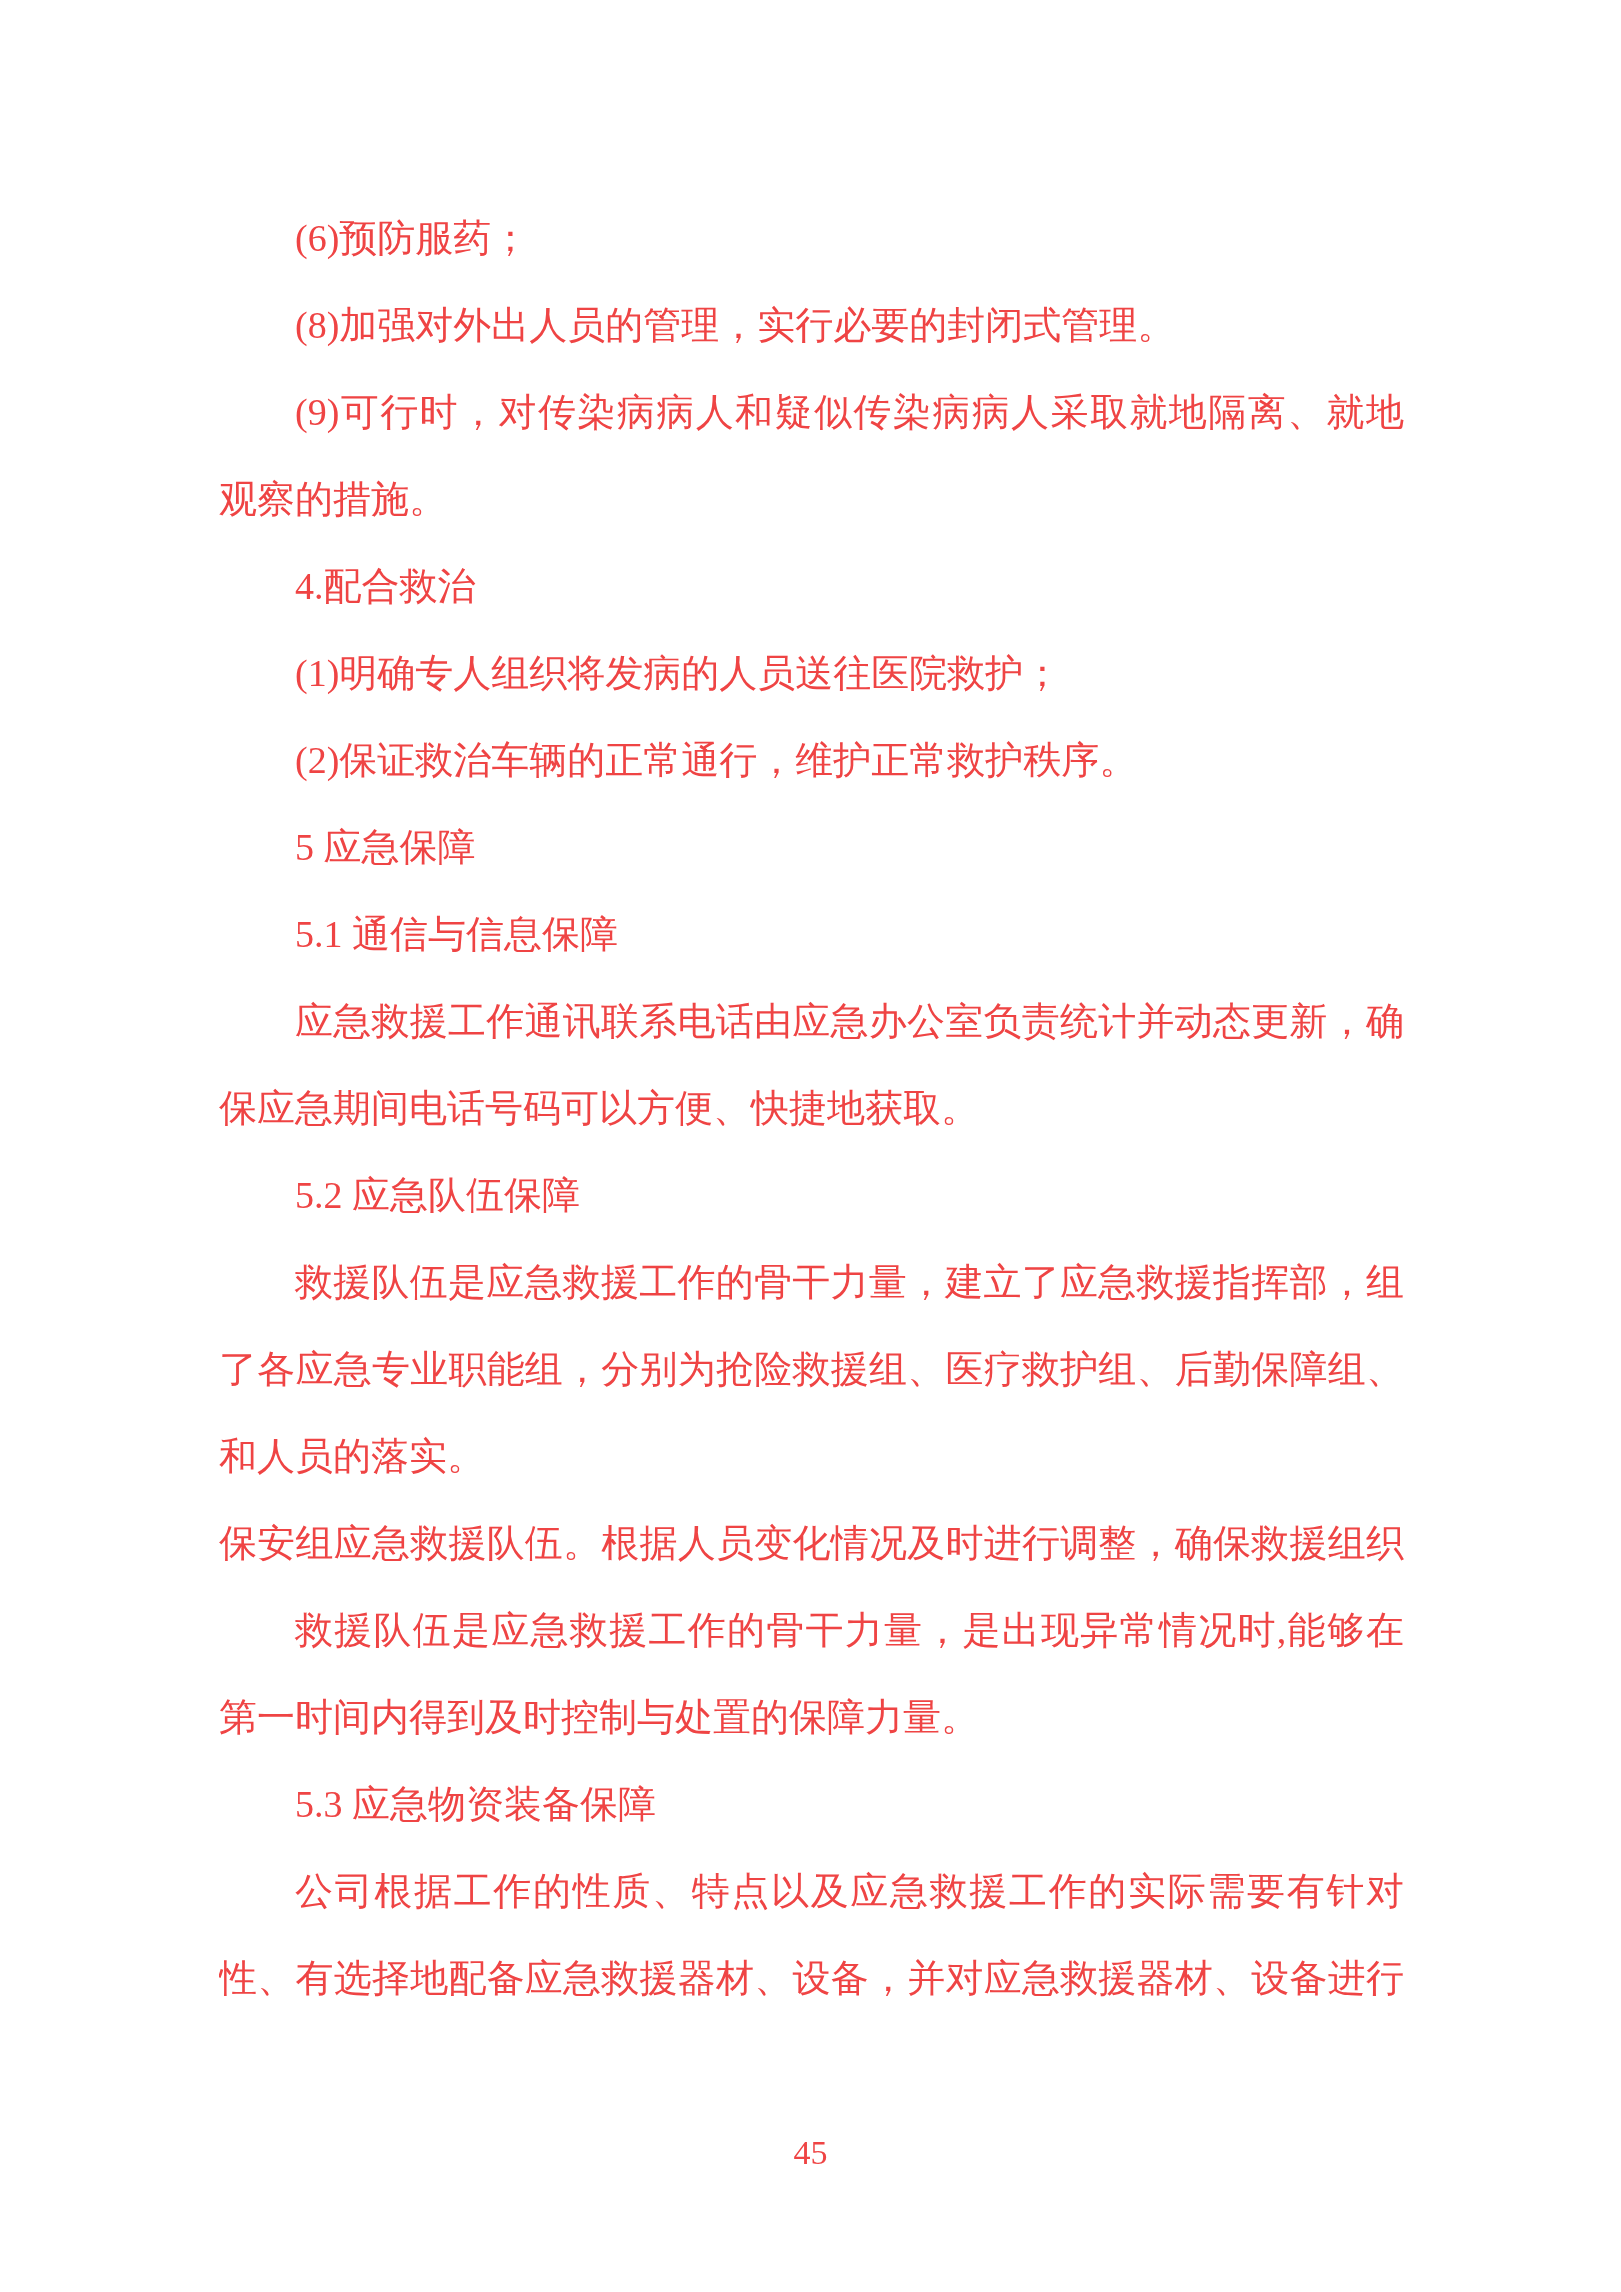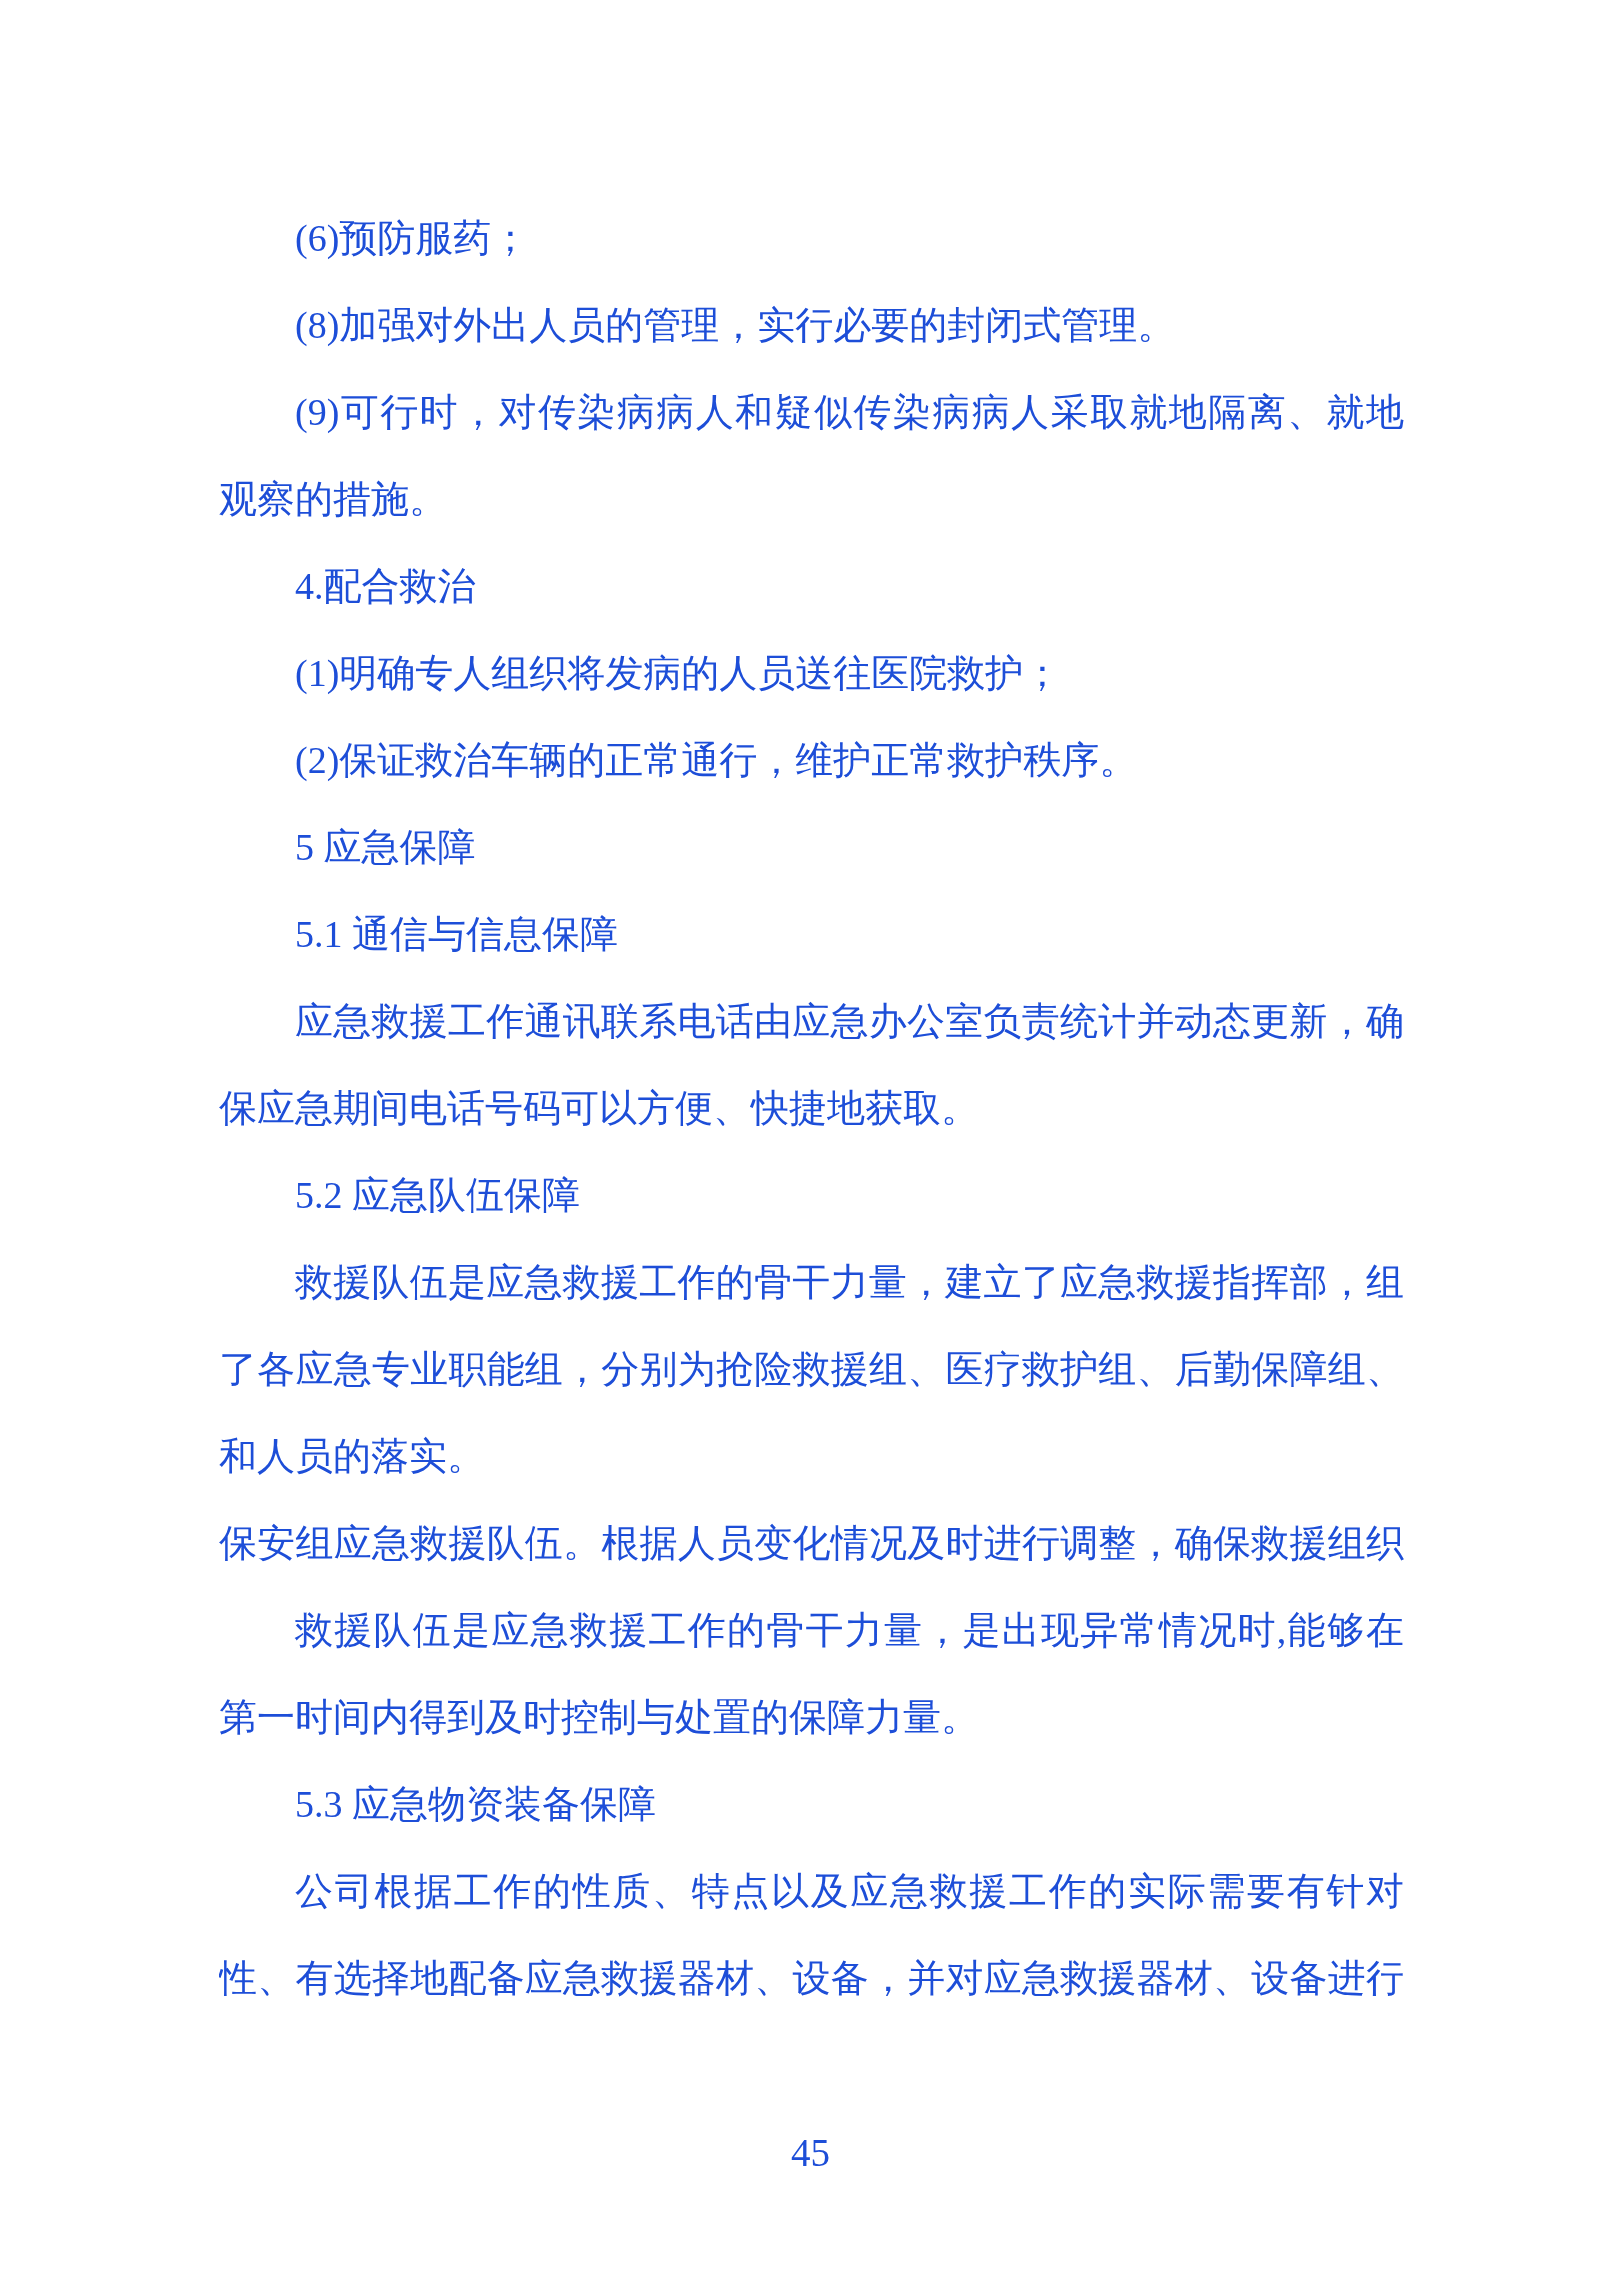--- a/index.html
+++ b/index.html
@@ -7,21 +7,21 @@
     padding: 0;
     background: #ffffff;
   }
   .page {
     position: relative;
     width: 1621px;
     height: 2293px;
     background: #ffffff;
     overflow: hidden;
     font-family: "Liberation Serif", "DejaVu Serif", serif;
-    color: #1d4ed8;
+    color: #ef4444;
   }
   .content {
     position: absolute;
     left: 219px;
     top: 195px;
     width: 1185px;
   }
   .line {
     font-size: 38px;
     line-height: 87px;
@@ -40,21 +40,21 @@
     text-align: justify;
     text-align-last: justify;
     overflow: hidden;
   }
   .page-number {
     position: absolute;
     top: 2129px;
     left: 0;
     width: 100%;
     text-align: center;
-    font-size: 39px;
+    font-size: 34px;
     line-height: 47px;
   }
 </style>
 </head>
 <body>
 
 <div class="page">
   <div class="content" id="content">
       <div class="line indent">(6)预防服药；</div>
       <div class="line indent">(8)加强对外出人员的管理，实行必要的封闭式管理。</div>

